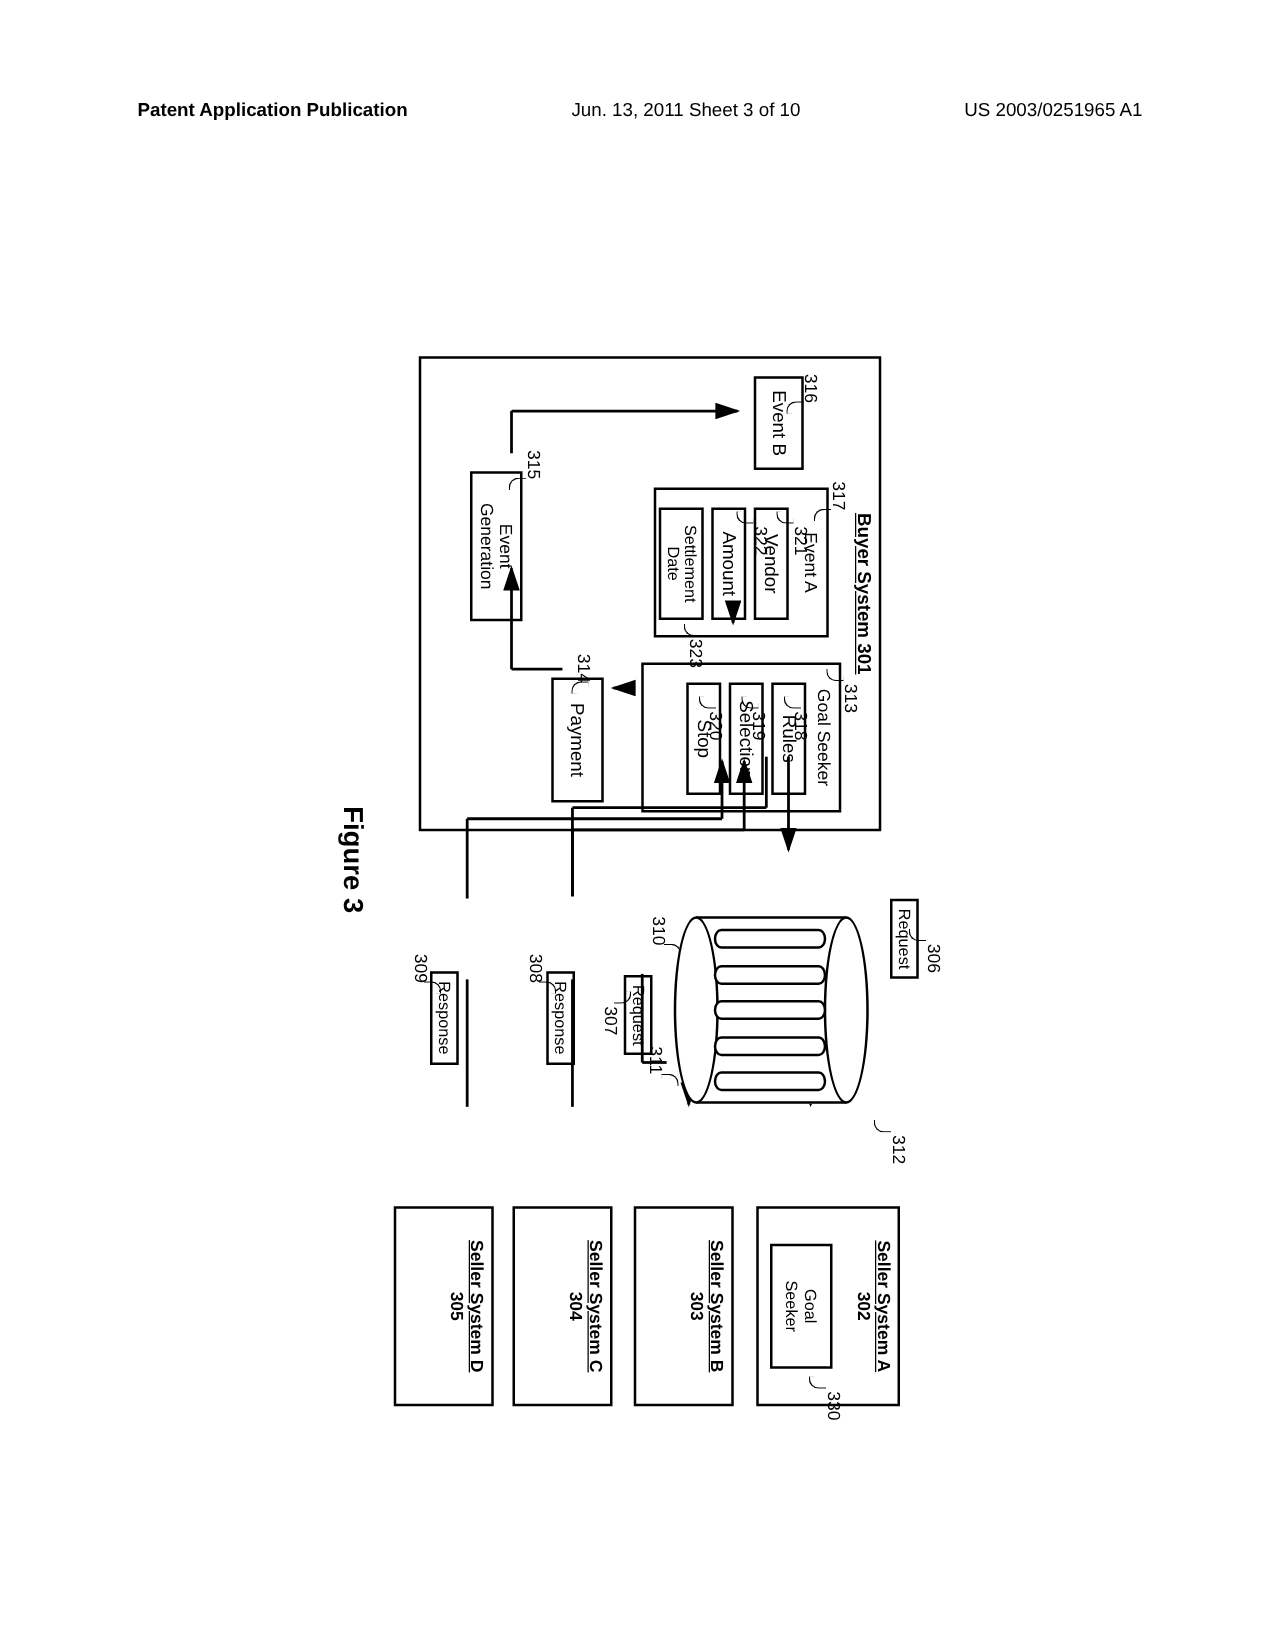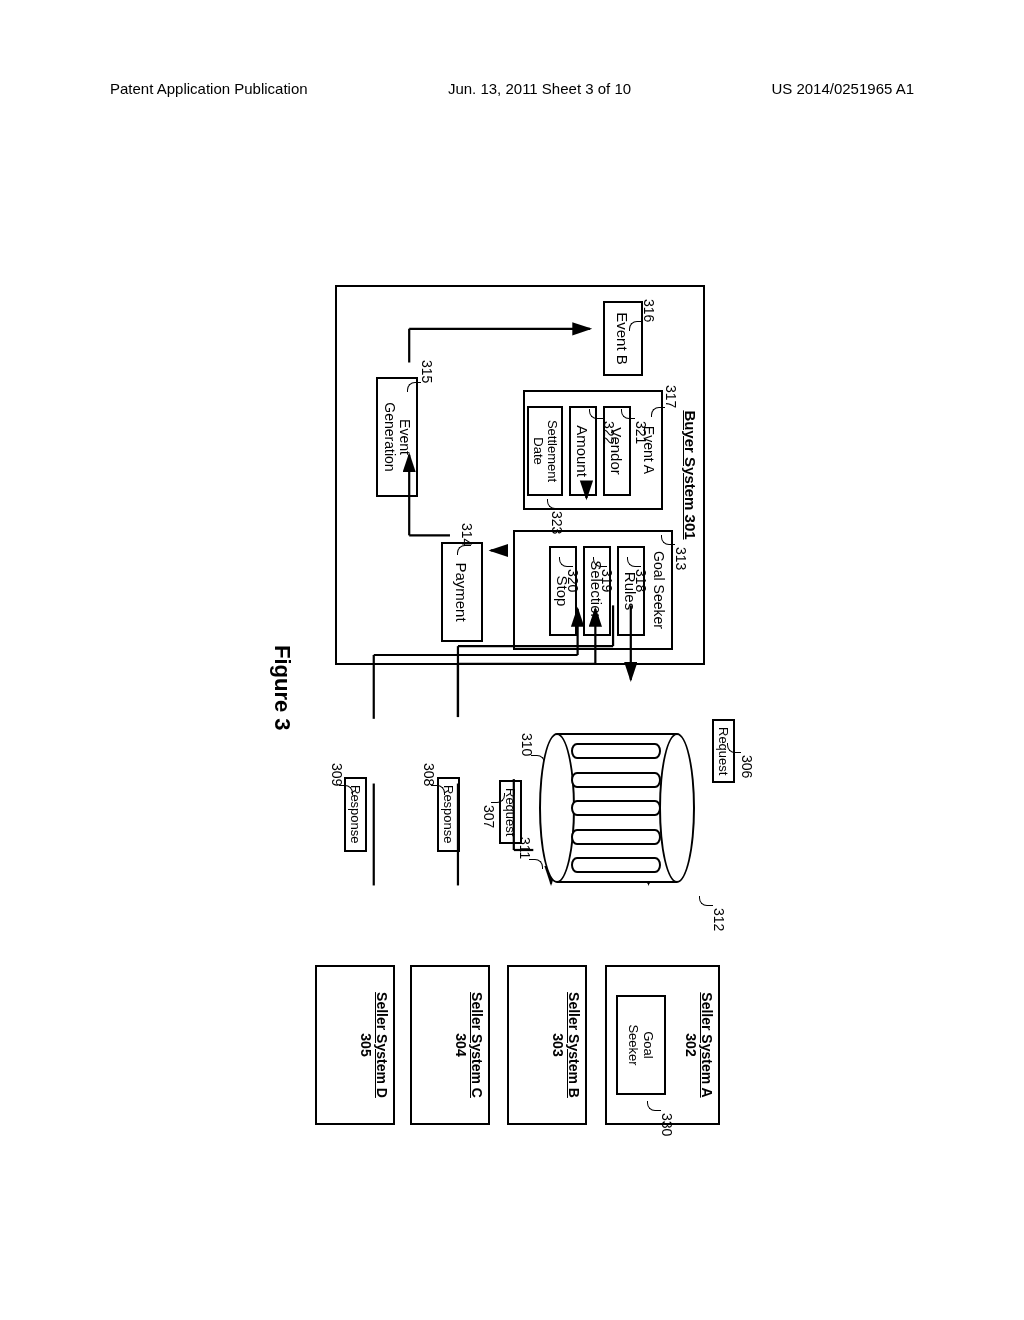--- a/index.html
+++ b/index.html
@@ -15,21 +15,21 @@
   .page-header {
     position: absolute;
     top: 80px;
     left: 0;
     right: 0;
     display: flex;
     justify-content: space-between;
     padding: 0 110px;
     font-size: 15px;
   }
-  .page-header .left { font-weight: normal; }
+  .page-header .left { font-weight: bold; }
   .figure-area {
     position: absolute;
     left: 130px;
     top: 180px;
     width: 780px;
     height: 950px;
     transform: rotate(90deg);
     transform-origin: center center;
   }
   .box {
@@ -170,21 +170,21 @@
     height: 100%;
     pointer-events: none;
   }
 </style>
 </head>
 <body>
 
 <div class="page-header">
   <div class="left">Patent Application Publication</div>
   <div>Jun. 13, 2011  Sheet 3 of 10</div>
-  <div>US 2014/0251965 A1</div>
+  <div>US 2003/0251965 A1</div>
 </div>
 
 <div class="figure-area">
 
   <div class="box buyer">
     <div class="buyer-title">Buyer System 301</div>
 
     <div class="box event-b">
       <span>Event B</span>
     </div>

